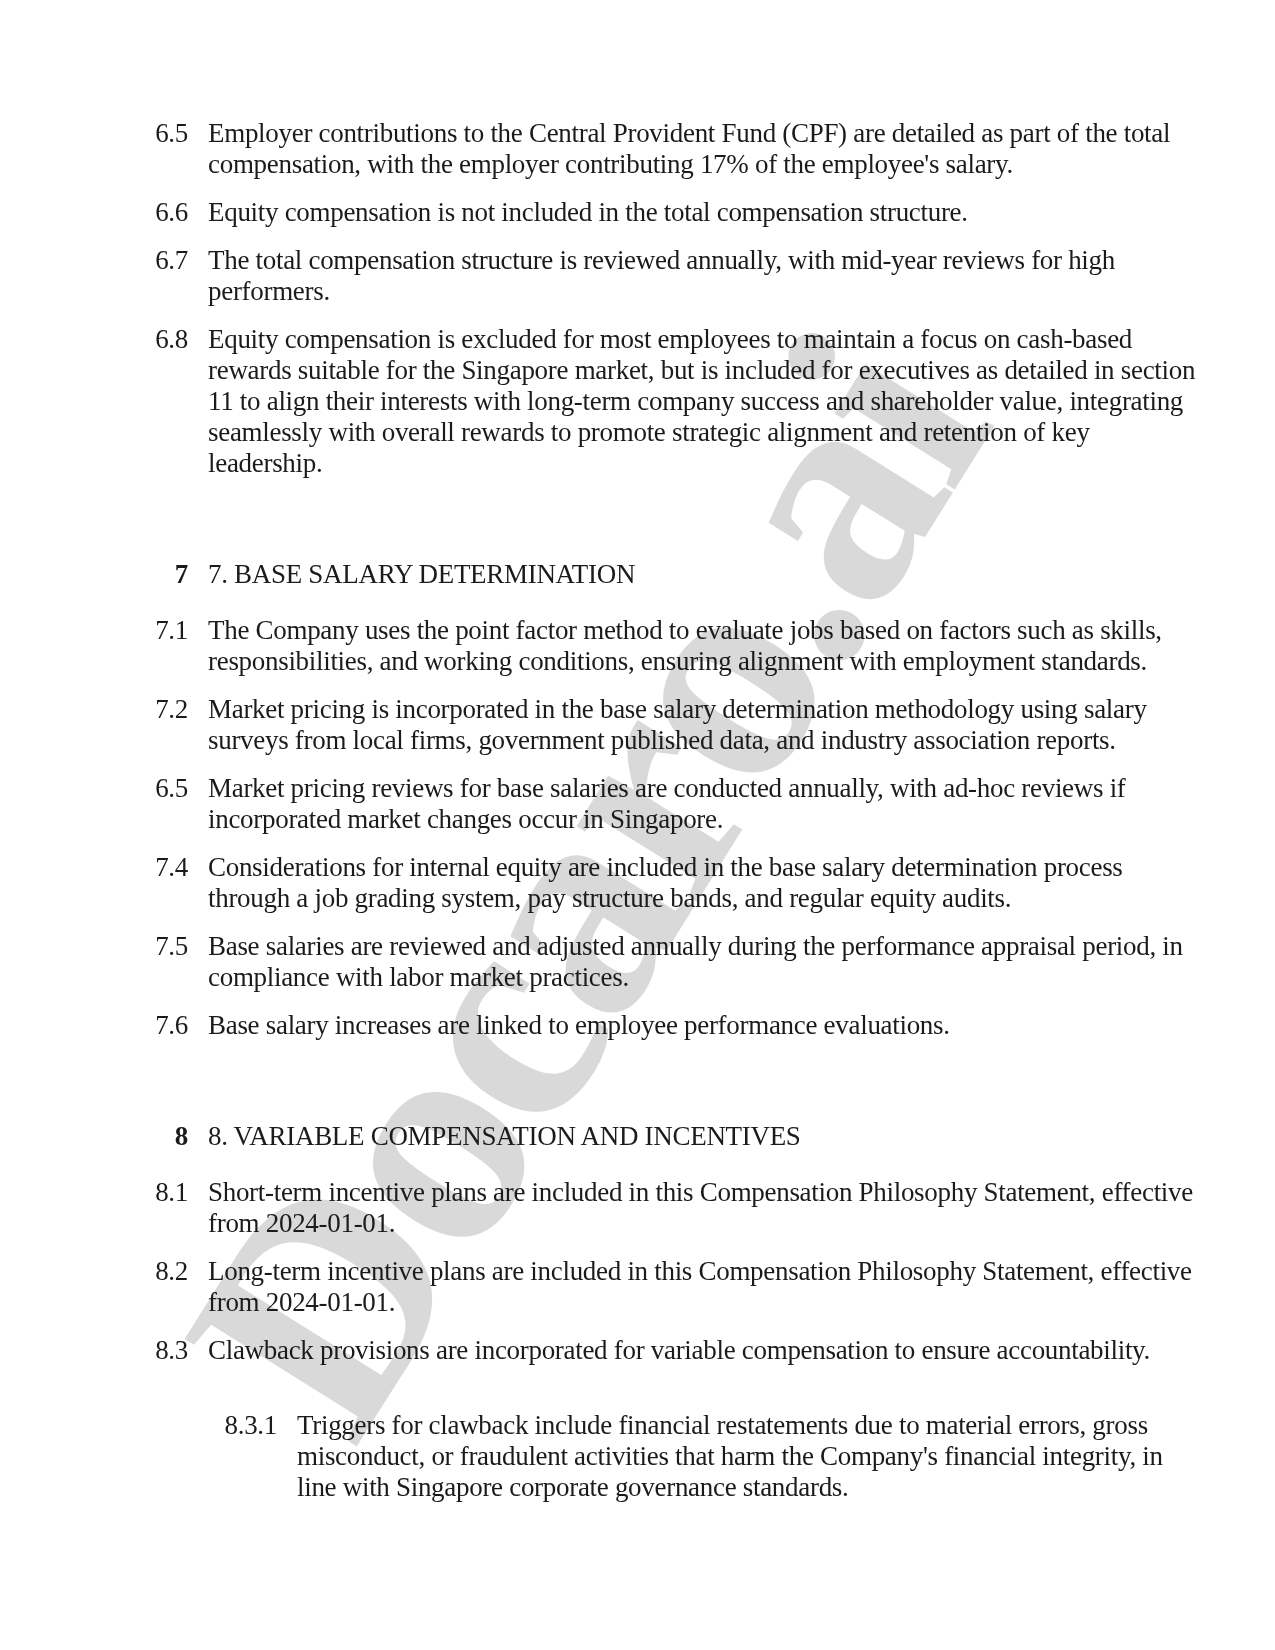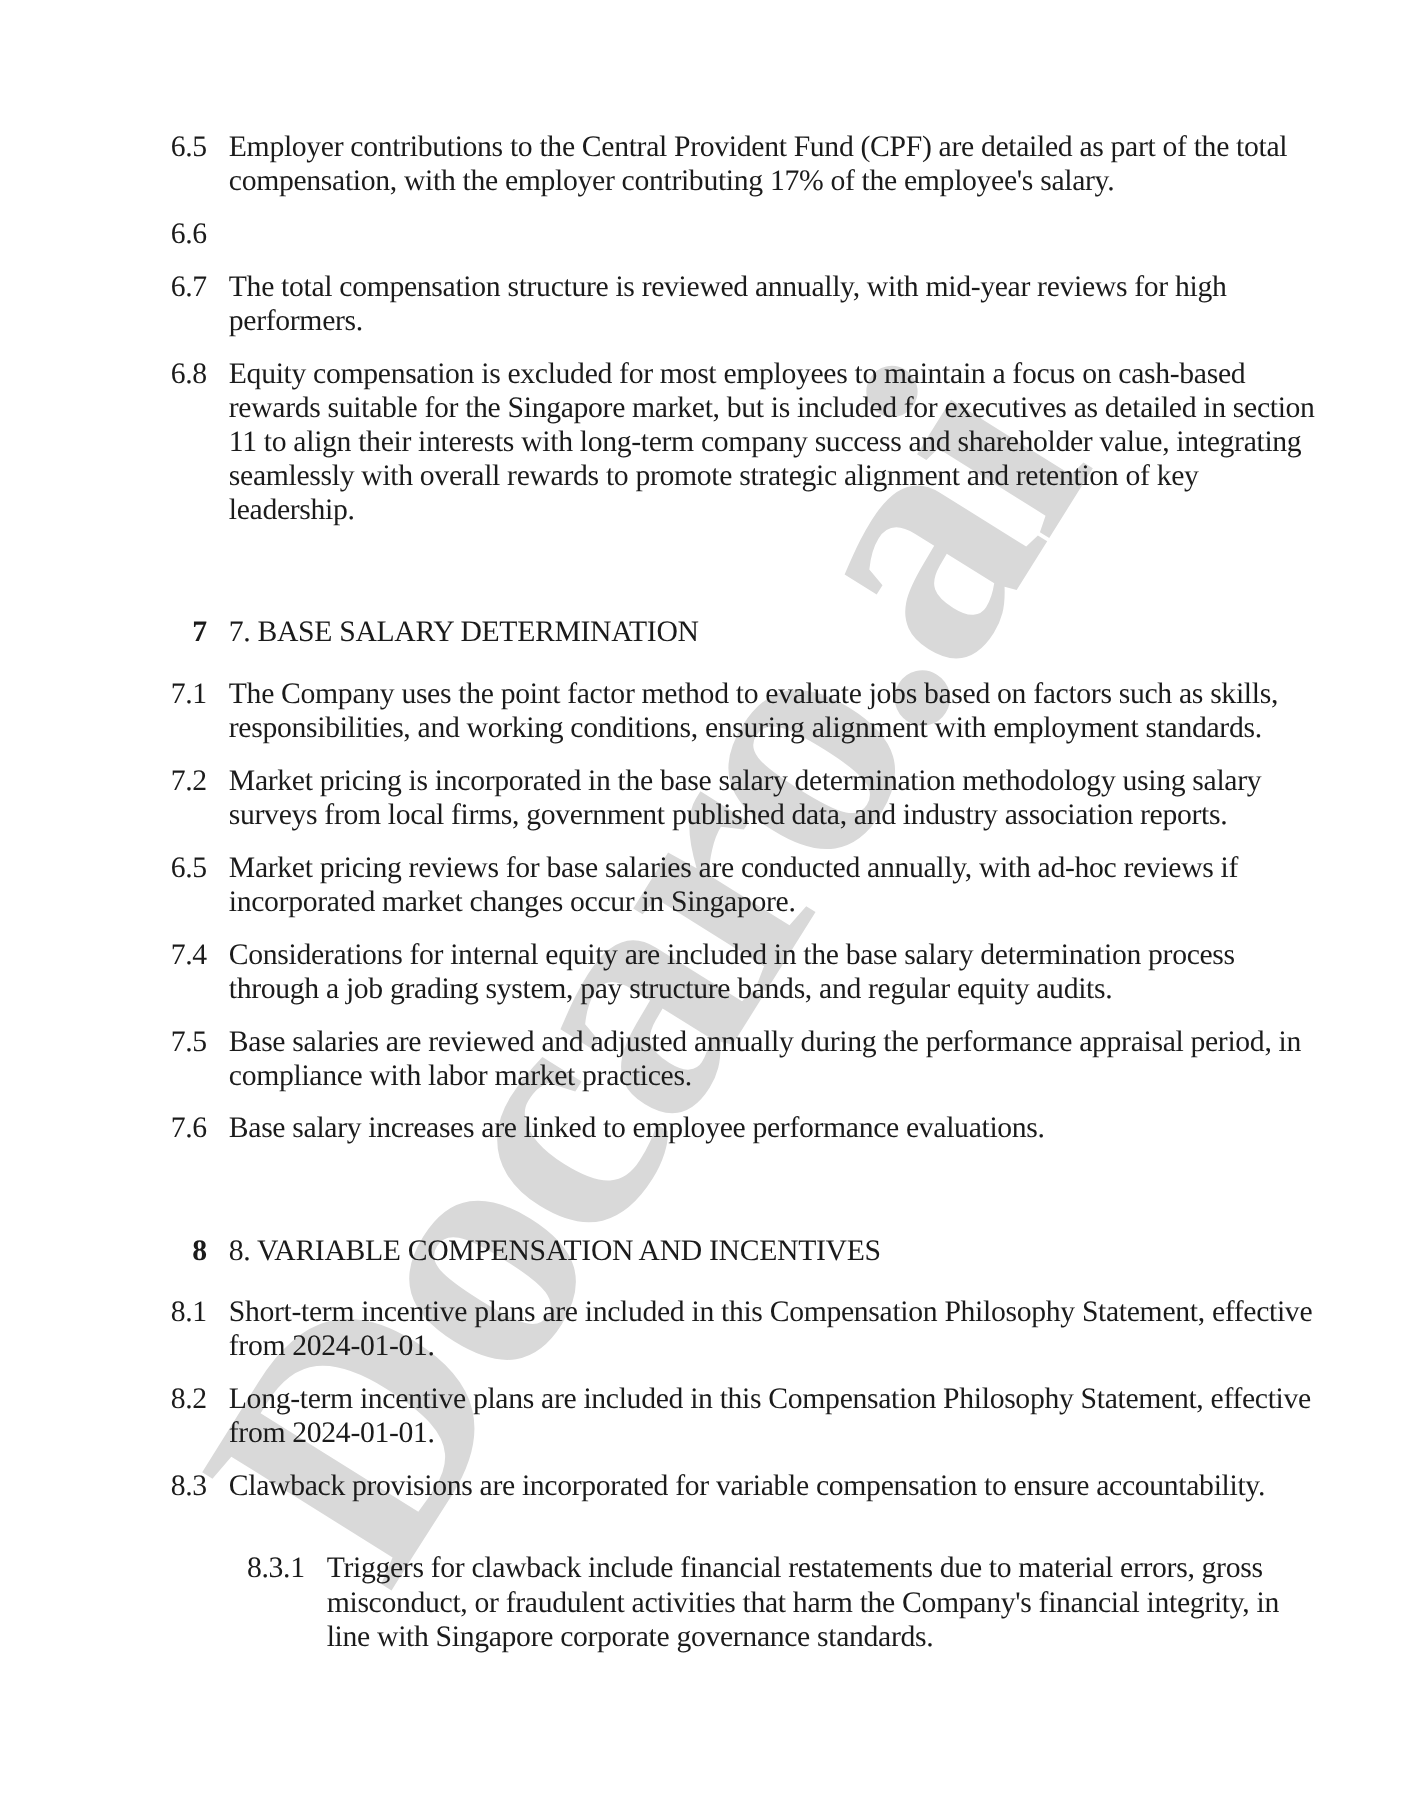--- a/index.html
+++ b/index.html
@@ -74,20 +74,21 @@
 <div class="page" style="background: rgb(255, 255, 255); color: rgb(27, 27, 27);">
   <div class="watermark" style="color: rgb(217, 217, 217);">Docaro.ai</div>
   <div class="content" id="doc-content">
       <div class="row item">
         <span class="num">6.5</span>
         <p class="txt"><span>Employer contributions to the Central Provident Fund (CPF) are detailed as part of the total
 compensation, with the employer contributing 17% of the employee's salary.</span></p>
       </div>
       <div class="row item">
         <span class="num">6.6</span>
+        <p class="txt"><span>Equity compensation is not included in the total compensation structure.</span></p>
       </div>
       <div class="row item">
         <span class="num">6.7</span>
         <p class="txt"><span>The total compensation structure is reviewed annually, with mid-year reviews for high
 performers.</span></p>
       </div>
       <div class="row item">
         <span class="num">6.8</span>
         <p class="txt"><span>Equity compensation is excluded for most employees to maintain a focus on cash-based
 rewards suitable for the Singapore market, but is included for executives as detailed in section

